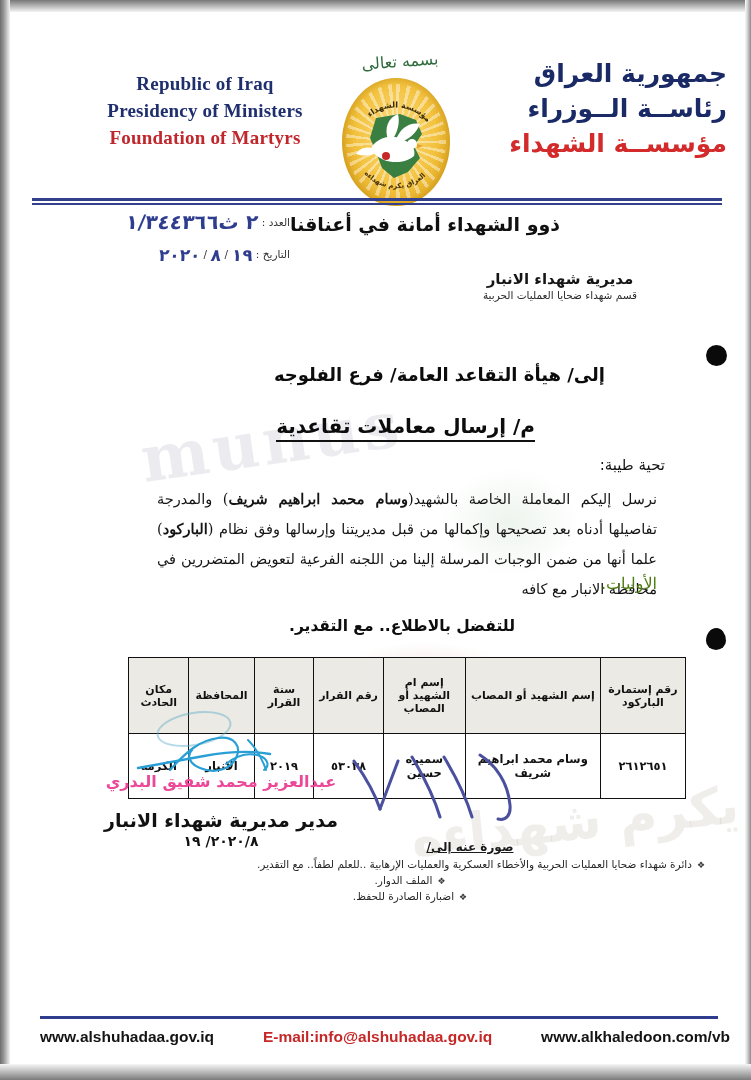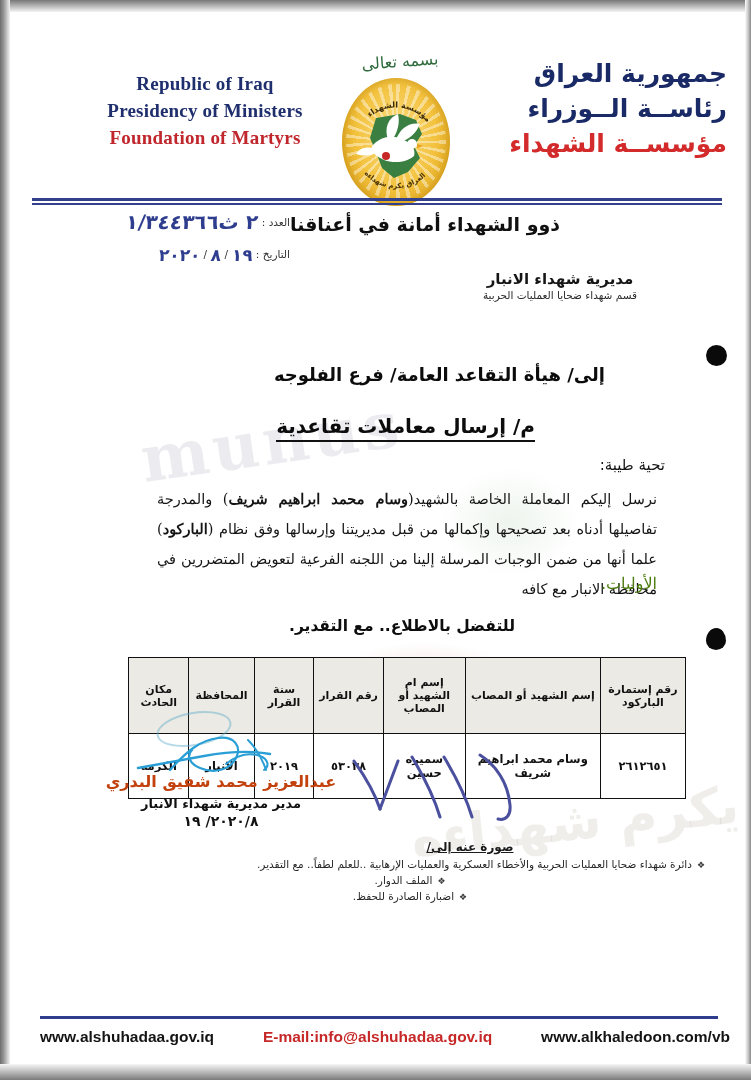--- a/index.html
+++ b/index.html
@@ -92,22 +92,22 @@
   
   .tbl{position:absolute;left:118px;top:645px;width:558px;border-collapse:collapse;
     direction:rtl;background:#fff;}
   .tbl th,.tbl td{border:1.6px solid #111;text-align:center;vertical-align:middle;
     padding:18px 3px;color:#111;}
   .tbl th{font-size:11px;font-weight:bold;line-height:13px;height:38px;background:#eceae4;}
   .tbl td{font-size:11.5px;font-weight:bold;height:28px;background:#fff;}
 
   
   .sig{position:absolute;left:86px;top:760px;width:250px;text-align:center;direction:rtl;}
-  .sig .n1{font-weight:bold;font-size:16px;color:#c2410c;text-align:center;}
-  .sig .n2{font-weight:bold;font-size:13px;color:#111;margin-top:5px;}
+  .sig .n1{font-weight:bold;font-size:16px;color:#ec4899;text-align:center;}
+  .sig .n2{font-weight:bold;font-size:19px;color:#111;margin-top:18px;}
   .sig .n3{font-weight:bold;font-size:14px;color:#111;margin-top:2px;letter-spacing:1px;}
   .sig-ink{position:absolute;left:120px;top:722px;width:180px;height:46px;}
   .big-ink{position:absolute;left:330px;top:735px;width:190px;height:80px;}
 
   
   .cc{position:absolute;right:40px;top:828px;direction:rtl;text-align:right;width:470px;}
   .cc .cc-title{font-weight:bold;font-size:12px;color:#1b1b1b;text-decoration:underline;
     display:block;text-align:center;margin-bottom:3px;}
   .cc ul{list-style:none;margin:0;padding:0;}
   .cc li{font-size:10.5px;color:#262626;line-height:15px;white-space:nowrap;}

